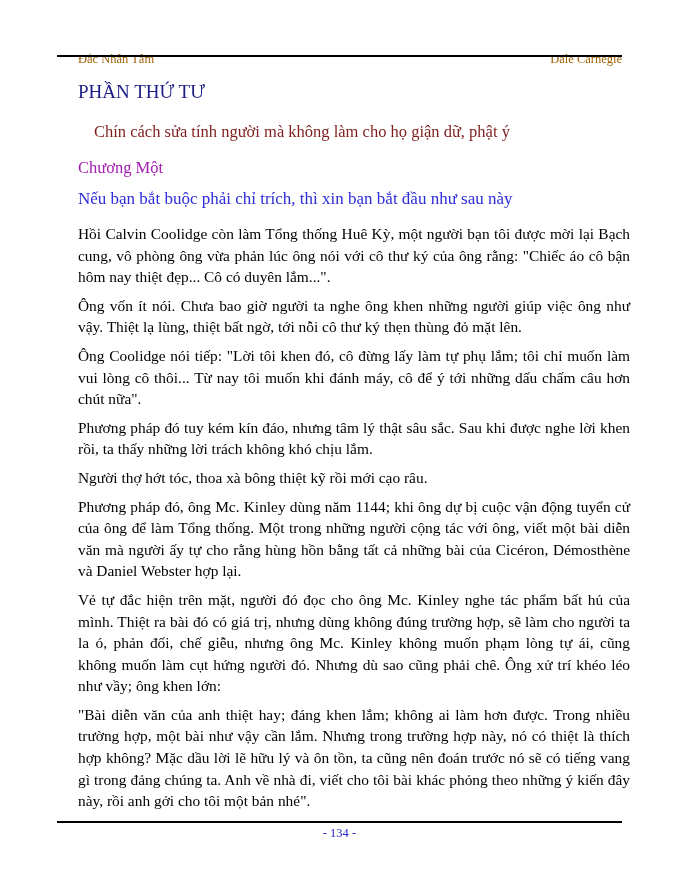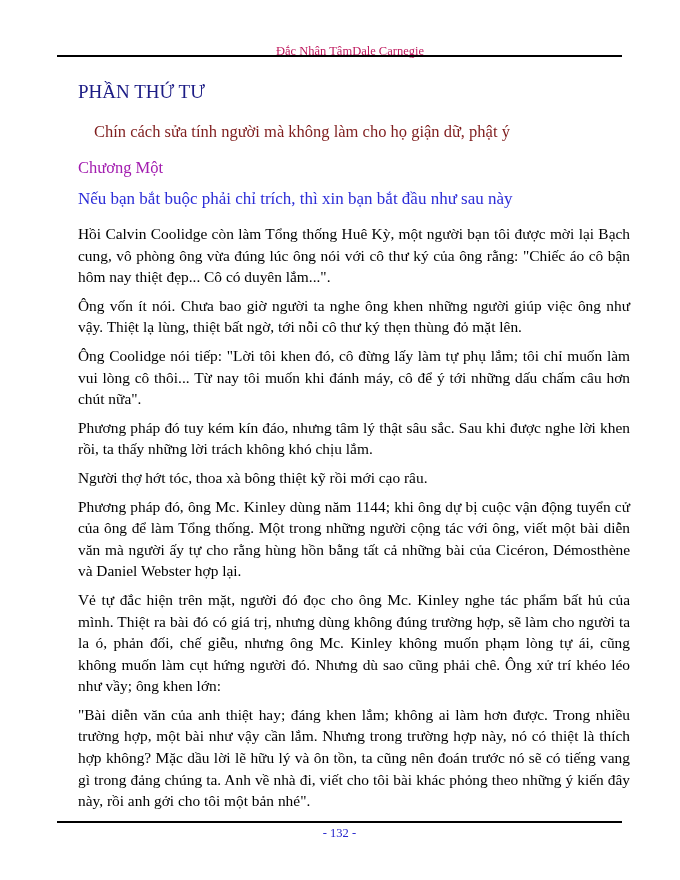--- a/index.html
+++ b/index.html
@@ -8,28 +8,28 @@
     width: 680px;
     height: 880px;
     background: #ffffff;
     font-family: "Liberation Serif", "DejaVu Serif", serif;
     color: #000000;
     overflow: hidden;
     box-sizing: border-box;
   }
   .header {
     position: absolute;
-    top: 44px;
+    top: 52px;
     left: 78px;
     right: 58px;
     display: flex;
-    justify-content: center;
+    justify-content: space-between;
     align-items: baseline;
     font-size: 12.5px;
-    color: #be185d;
+    color: #a16207;
   }
   .header-rule {
     position: absolute;
     top: 55px;
     left: 57px;
     right: 58px;
     height: 0;
     border-top: 2px solid #000000;
   }
   .content {
@@ -101,26 +101,26 @@
     <span>Dale Carnegie</span>
   </div>
   <div class="header-rule"></div>
 
   <div class="content">
     <h1 class="part-title">PHẦN THỨ TƯ</h1>
     <h2 class="section-title">Chín cách sửa tính người mà không làm cho họ giận dữ, phật ý</h2>
     <h3 class="chapter-title">Chương Một</h3>
     <h4 class="chapter-subtitle">Nếu bạn bắt buộc phải chỉ trích, thì xin bạn bắt đầu như sau này</h4>
 
-    <p>Hồi Calvin Coolidge còn làm Tổng thống Huê Kỳ, một người bạn tôi được mời lại Bạch cung, vô phòng ông vừa đúng lúc ông nói với cô thư ký của ông rằng: "Chiếc áo cô bận hôm nay thiệt đẹp... Cô có duyên lắm...".</p>
+    <p>Hồi Calvin Coolidge còn làm Tổng thống Huê Kỳ, một người bạn tôi được mời lại Bạch cung, vô phòng ông vừa phản lúc ông nói với cô thư ký của ông rằng: "Chiếc áo cô bận hôm nay thiệt đẹp... Cô có duyên lắm...".</p>
     <p>Ông vốn ít nói. Chưa bao giờ người ta nghe ông khen những người giúp việc ông như vậy. Thiệt lạ lùng, thiệt bất ngờ, tới nỗi cô thư ký thẹn thùng đỏ mặt lên.</p>
     <p>Ông Coolidge nói tiếp: "Lời tôi khen đó, cô đừng lấy làm tự phụ lắm; tôi chỉ muốn làm vui lòng cô thôi... Từ nay tôi muốn khi đánh máy, cô để ý tới những dấu chấm câu hơn chút nữa".</p>
     <p>Phương pháp đó tuy kém kín đáo, nhưng tâm lý thật sâu sắc. Sau khi được nghe lời khen rồi, ta thấy những lời trách không khó chịu lắm.</p>
     <p>Người thợ hớt tóc, thoa xà bông thiệt kỹ rồi mới cạo râu.</p>
     <p>Phương pháp đó, ông Mc. Kinley dùng năm 1144; khi ông dự bị cuộc vận động tuyển cử của ông để làm Tổng thống. Một trong những người cộng tác với ông, viết một bài diễn văn mà người ấy tự cho rằng hùng hồn bằng tất cả những bài của Cicéron, Démosthène và Daniel Webster hợp lại.</p>
     <p>Vẻ tự đắc hiện trên mặt, người đó đọc cho ông Mc. Kinley nghe tác phẩm bất hủ của mình. Thiệt ra bài đó có giá trị, nhưng dùng không đúng trường hợp, sẽ làm cho người ta la ó, phản đối, chế giễu, nhưng ông Mc. Kinley không muốn phạm lòng tự ái, cũng không muốn làm cụt hứng người đó. Nhưng dù sao cũng phải chê. Ông xử trí khéo léo như vầy; ông khen lớn:</p>
     <p>"Bài diễn văn của anh thiệt hay; đáng khen lắm; không ai làm hơn được. Trong nhiều trường hợp, một bài như vậy cần lắm. Nhưng trong trường hợp này, nó có thiệt là thích hợp không? Mặc dầu lời lẽ hữu lý và ôn tồn, ta cũng nên đoán trước nó sẽ có tiếng vang gì trong đảng chúng ta. Anh về nhà đi, viết cho tôi bài khác phỏng theo những ý kiến đây này, rồi anh gởi cho tôi một bản nhé".</p>
   </div>
 
   <div class="footer-rule"></div>
-  <div class="page-number">- 132 -</div>
+  <div class="page-number">- 134 -</div>
 
 </div>
 
 </body></html>

